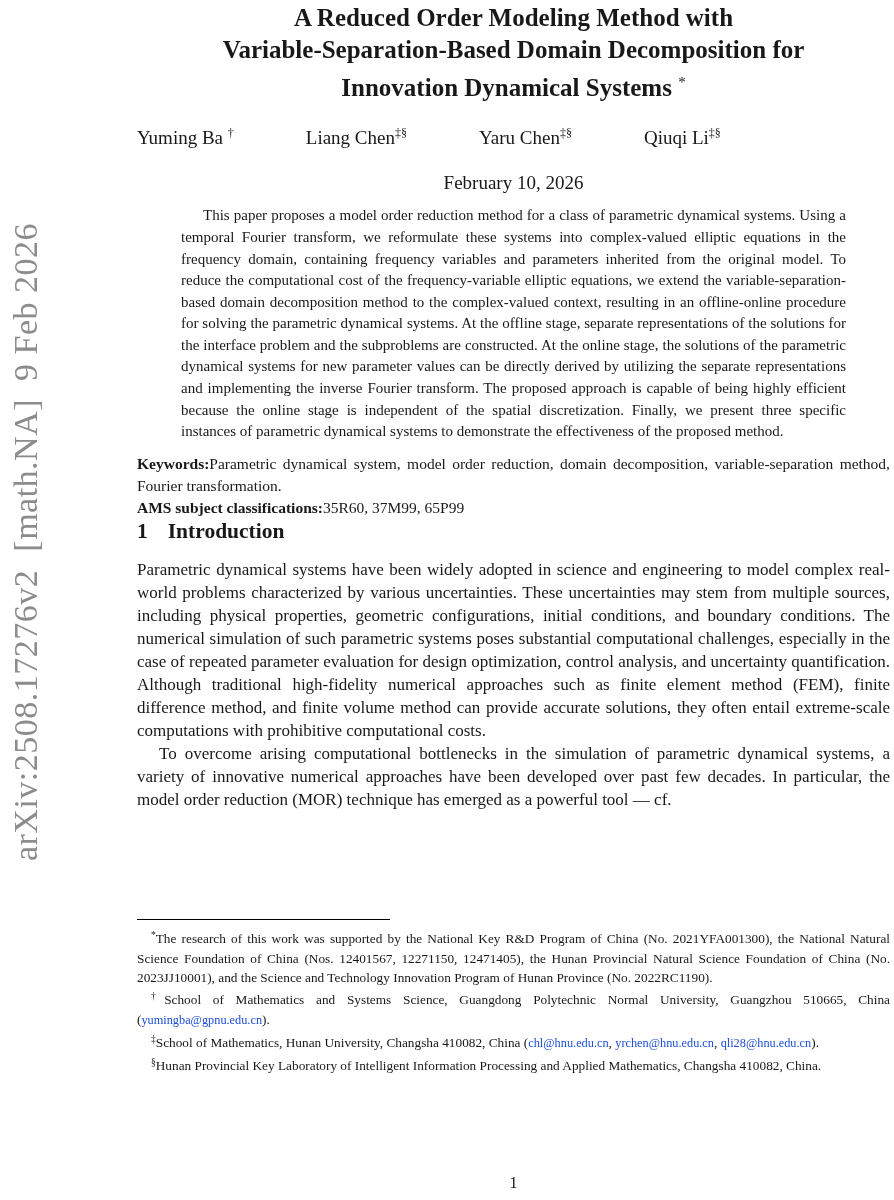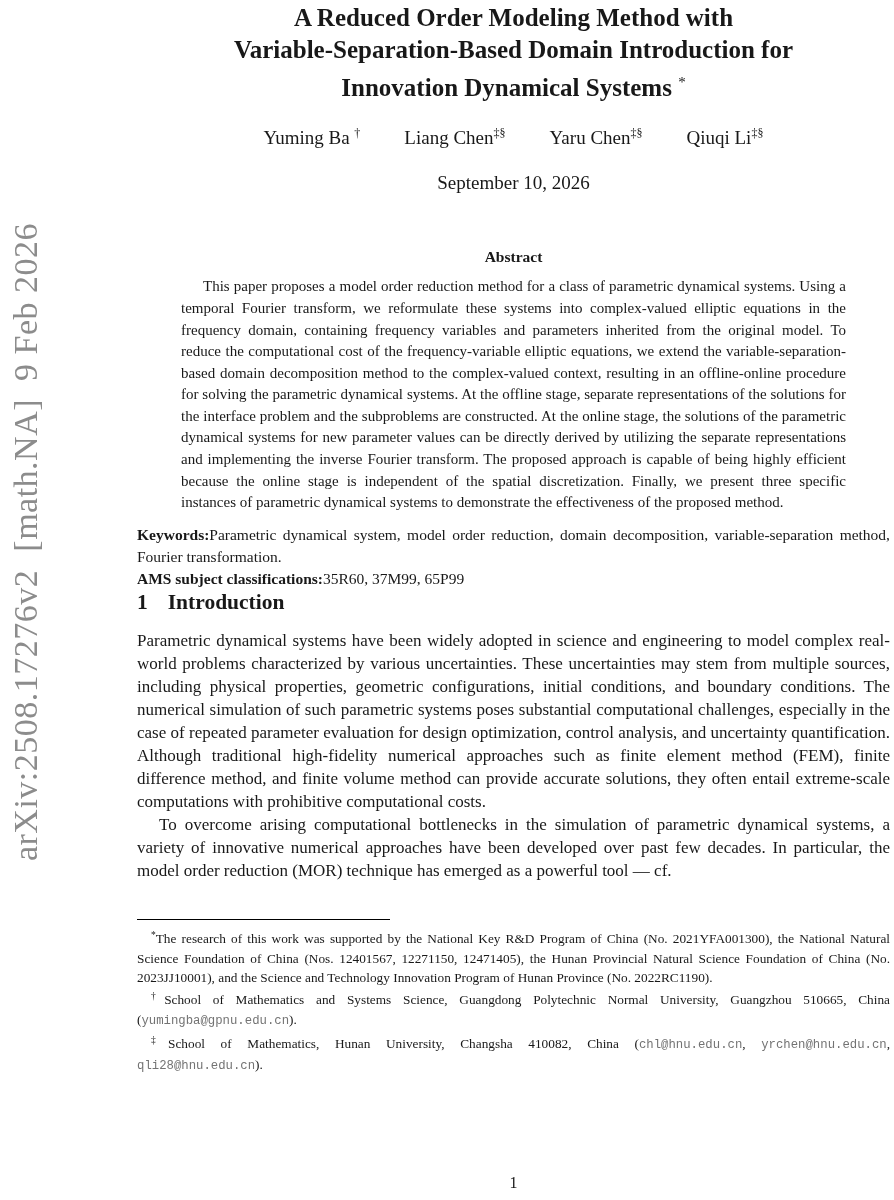--- a/index.html
+++ b/index.html
@@ -36,22 +36,22 @@
     font-weight: bold;
     font-size: 25px;
     line-height: 32px;
   }
   .paper-title sup { font-size: 15px; font-weight: normal; }
 
   .authors-row {
     margin-top: 22px;
     height: 24px;
     display: flex;
-    justify-content: center;
-    gap: 44px;
+    justify-content: flex-start;
+    gap: 72px;
     font-size: 19px;
   }
   .author sup { font-size: 12px; }
 
   .date-line {
     margin-top: 22px;
     height: 24px;
     text-align: center;
     font-size: 19px;
   }
@@ -108,72 +108,72 @@
     margin-bottom: 6px;
   }
   .footnote {
     font-size: 13.3px;
     line-height: 19.2px;
     text-align: justify;
     text-indent: 14px;
   }
   .footnote sup { font-size: 9.5px; }
   .email {
-    font-family: Liberation Mono, monospace;
+    font-family: Liberation Serif, serif;
     font-size: 12.3px;
-    color: #737373;
+    color: #1d4ed8;
     text-decoration: none;
   }
 
   .page-number {
     position: absolute;
     left: 137px; top: 1174px;
     width: 753px;
     text-align: center;
     font-size: 16px;
   }
 </style>
 </head>
 <body>
 
 <div class="watermark">arXiv:2508.17276v2  [math.NA]  9 Feb 2026</div>
 
 <div class="page-body">
 
   <h1 class="paper-title">
     <div>A Reduced Order Modeling Method with</div>
-    <div>Variable-Separation-Based Domain Introduction for</div>
+    <div>Variable-Separation-Based Domain Decomposition for</div>
     <div><span>Innovation Dynamical Systems</span> <sup>*</sup></div>
   </h1>
 
   <div class="authors-row">
     <span class="author"><span>Yuming Ba</span> <sup>†</sup></span>
     <span class="author"><span>Liang Chen</span><sup>‡§</sup></span>
     <span class="author"><span>Yaru Chen</span><sup>‡§</sup></span>
     <span class="author"><span>Qiuqi Li</span><sup>‡§</sup></span>
   </div>
 
-  <div class="date-line">September 10, 2026</div>
+  <div class="date-line">February 10, 2026</div>
 
-  <div class="abstract-heading">Abstract</div>
   <p class="abstract-body">This paper proposes a model order reduction method for a class of parametric dynamical systems. Using a temporal Fourier transform, we reformulate these systems into complex-valued elliptic equations in the frequency domain, containing frequency variables and parameters inherited from the original model. To reduce the computational cost of the frequency-variable elliptic equations, we extend the variable-separation-based domain decomposition method to the complex-valued context, resulting in an offline-online procedure for solving the parametric dynamical systems. At the offline stage, separate representations of the solutions for the interface problem and the subproblems are constructed. At the online stage, the solutions of the parametric dynamical systems for new parameter values can be directly derived by utilizing the separate representations and implementing the inverse Fourier transform. The proposed approach is capable of being highly efficient because the online stage is independent of the spatial discretization. Finally, we present three specific instances of parametric dynamical systems to demonstrate the effectiveness of the proposed method.</p>
 
   <div class="keywords-block">
     <span class="kw-label">Keywords:</span><span>Parametric dynamical system, model order reduction, domain decomposition, variable-separation method, Fourier transformation.</span><br>
     <span class="kw-label">AMS subject classifications:</span><span>35R60, 37M99, 65P99</span>
   </div>
 
   <h2 class="section-heading">
     <span class="section-number">1</span><span>Introduction</span>
   </h2>
   <p class="body-para first">Parametric dynamical systems have been widely adopted in science and engineering to model complex real-world problems characterized by various uncertainties.  These uncertainties may stem from multiple sources, including physical properties, geometric configurations, initial conditions, and boundary conditions.  The numerical simulation of such parametric systems poses substantial computational challenges, especially in the case of repeated parameter evaluation for design optimization, control analysis, and uncertainty quantification.  Although traditional high-fidelity numerical approaches such as finite element method (FEM), finite difference method, and finite volume method can provide accurate solutions, they often entail extreme-scale computations with prohibitive computational costs.</p>
   <p class="body-para indented">To overcome arising computational bottlenecks in the simulation of parametric dynamical systems, a variety of innovative numerical approaches have been developed over past few decades. In particular, the model order reduction (MOR) technique has emerged as a powerful tool — cf.</p>
 
 </div>
 
 <div class="footnote-area">
   <hr class="footnote-rule">
   <p class="footnote"><sup>*</sup><span>The research of this work was supported by the National Key R&amp;D Program of China (No. 2021YFA001300), the National Natural Science Foundation of China (Nos. 12401567, 12271150, 12471405), the Hunan Provincial Natural Science Foundation of China (No. 2023JJ10001), and the Science and Technology Innovation Program of Hunan Province (No. 2022RC1190).</span></p>
   <p class="footnote"><sup>†</sup><span>School of Mathematics and Systems Science, Guangdong Polytechnic Normal University, Guangzhou 510665, China (</span><a class="email" href="#">yumingba@gpnu.edu.cn</a><span>).</span></p>
   <p class="footnote"><sup>‡</sup><span>School of Mathematics, Hunan University, Changsha 410082, China (</span><a class="email" href="#">chl@hnu.edu.cn</a><span>, </span><a class="email" href="#">yrchen@hnu.edu.cn</a><span>, </span><a class="email" href="#">qli28@hnu.edu.cn</a><span>).</span></p>
+  <p class="footnote"><sup>§</sup><span>Hunan Provincial Key Laboratory of Intelligent Information Processing and Applied Mathematics, Changsha 410082, China.</span></p>
 </div>
 
 <div class="page-number">1</div>
 
 </body></html>

